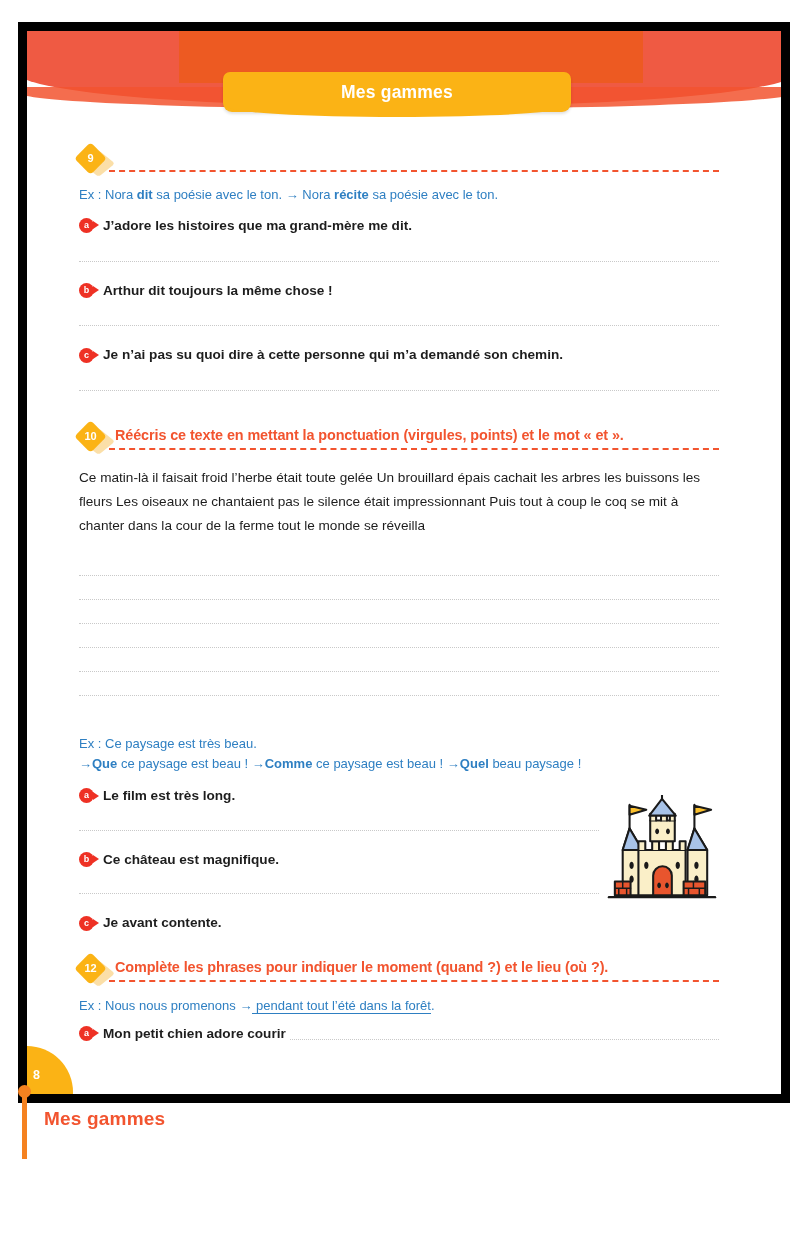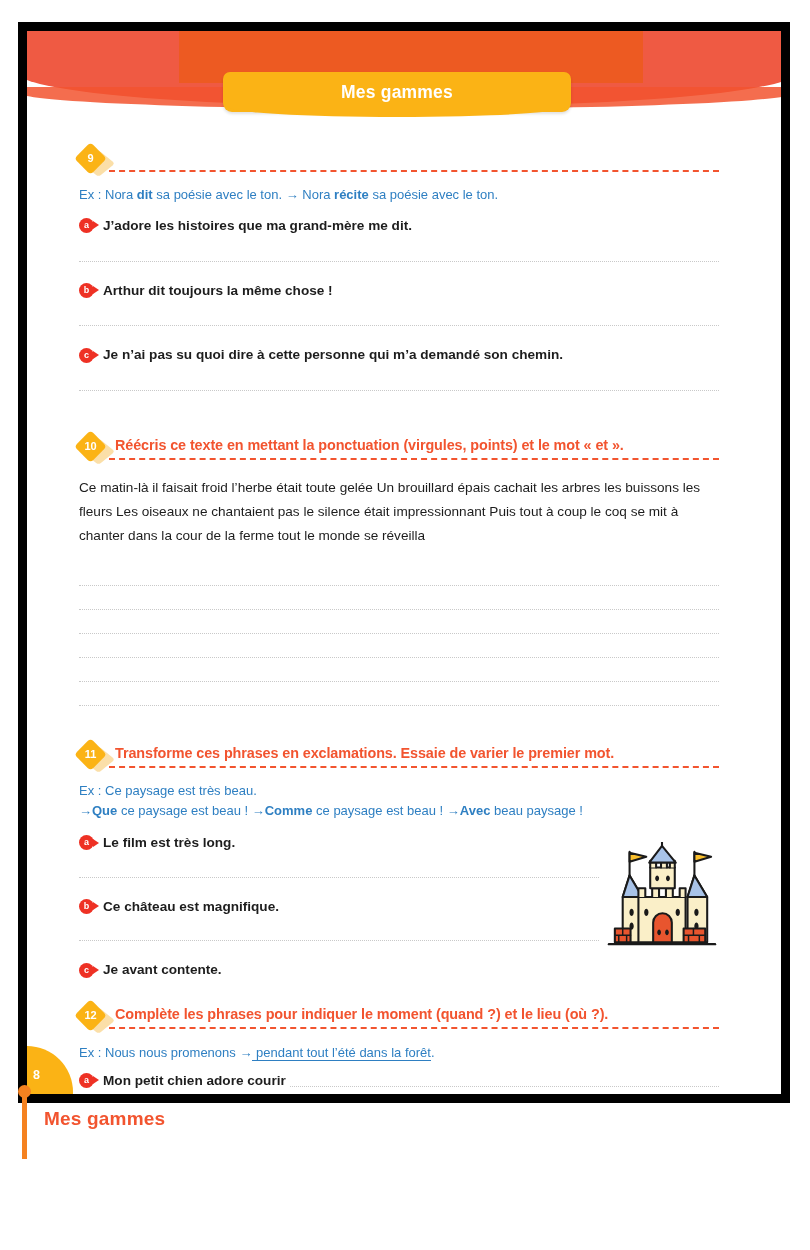--- a/index.html
+++ b/index.html
@@ -367,21 +367,21 @@
           </div>
           <div class="sep-dots" style="margin-top:26px;"></div>
 
           <div class="item" style="margin-top:20px;">
             <span class="bullet">c</span>
             <span class="item-text">Je n’ai pas su quoi dire à cette personne qui m’a demandé son chemin.</span>
           </div>
           <div class="sep-dots" style="margin-top:26px;"></div>
         </div>
 
-        <div class="ex" style="margin-top:46px;">
+        <div class="ex" style="margin-top:36px;">
           <div class="ex-head">
             <div class="ex-badge">
               <div class="badge-tail"></div>
               <div class="badge-diamond"></div>
               <div class="badge-num">10</div>
             </div>
             <div class="ex-title">Réécris ce texte en mettant la ponctuation (virgules, points) et le mot « et ».</div>
             <div class="ex-rule"></div>
           </div>
 
@@ -389,33 +389,24 @@
 
           <div class="write-line" style="margin-top:37px;"></div>
           <div class="write-line" style="margin-top:23px;"></div>
           <div class="write-line" style="margin-top:23px;"></div>
           <div class="write-line" style="margin-top:23px;"></div>
           <div class="write-line" style="margin-top:23px;"></div>
           <div class="write-line" style="margin-top:23px;"></div>
         </div>
 
         <div class="ex" style="margin-top:39px;">
-          <div class="ex-head">
-            <div class="ex-badge">
-              <div class="badge-tail"></div>
-              <div class="badge-diamond"></div>
-              <div class="badge-num">11</div>
-            </div>
-            <div class="ex-title">Transforme ces phrases en exclamations. Essaie de varier le premier mot.</div>
-            <div class="ex-rule"></div>
-          </div>
 
           <div class="ex-example">Ex : Ce paysage est très beau.</div>
           <div class="ex-example" style="margin-top:1px;">
-            <span class="arrow">→</span><b>Que</b><span> ce paysage est beau ! </span><span class="arrow">→</span><b>Comme</b><span> ce paysage est beau ! </span><span class="arrow">→</span><b>Avec</b><span> beau paysage !</span>
+            <span class="arrow">→</span><b>Que</b><span> ce paysage est beau ! </span><span class="arrow">→</span><b>Comme</b><span> ce paysage est beau ! </span><span class="arrow">→</span><b>Quel</b><span> beau paysage !</span>
           </div>
 
           <div style="position:relative;">
 
             <div class="castle">
               <svg viewBox="0 0 120 114" width="118" height="112">
                 <g stroke="#1a1a1a" stroke-width="2.1" stroke-linejoin="round" stroke-linecap="round" fill="none">
 
                   <path d="M6 104 H114" stroke-width="2.4"></path>
 

